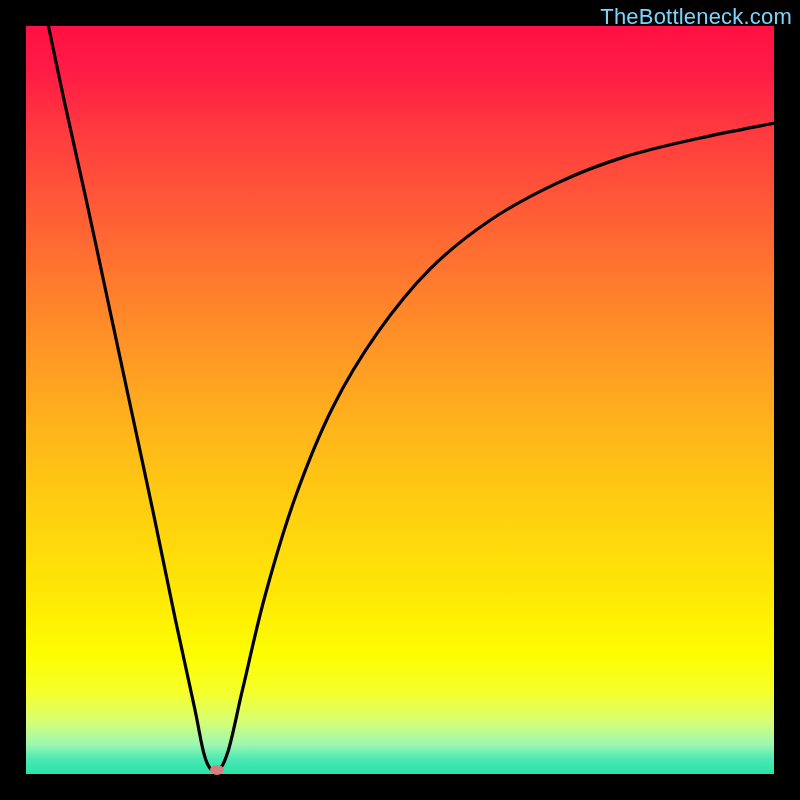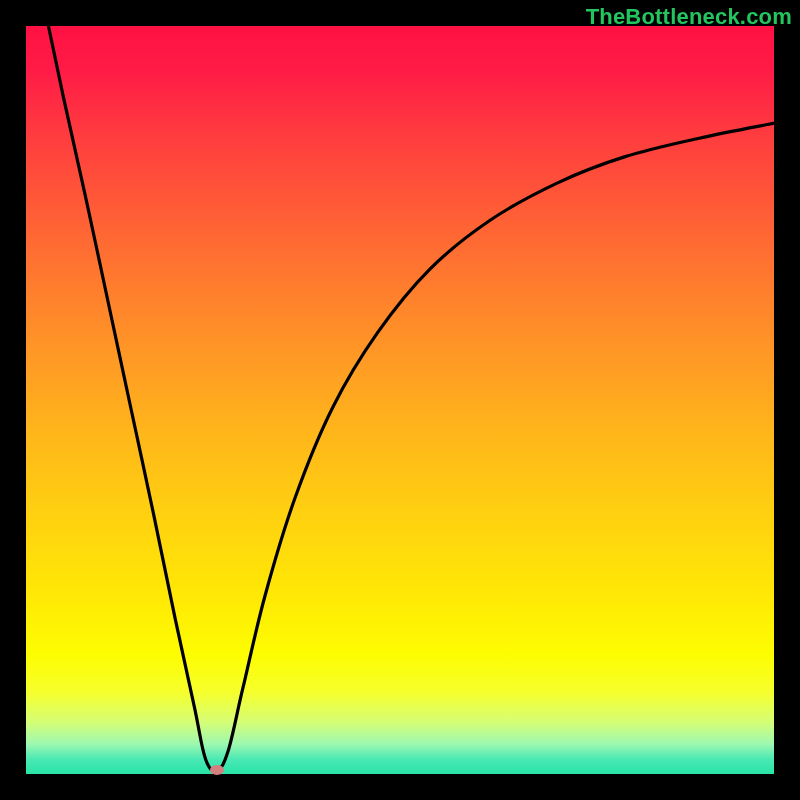--- a/index.html
+++ b/index.html
@@ -48,22 +48,22 @@
     border-radius: 50%;
     background: #d48080;
     transform: translate(-50%, -50%);
   }
   .watermark {
     position: absolute;
     top: 4px;
     right: 8px;
     font-family: Arial, Helvetica, sans-serif;
     font-size: 22px;
-    font-weight: 700;
-    color: #22c55e;
+    font-weight: 400;
+    color: #7dd3fc;
     letter-spacing: 0.2px;
   }
 </style>
 </head>
 <body>
 
 <div class="frame">
   <div class="plot-area">
     <svg class="curve" viewBox="0 0 748 748" preserveAspectRatio="none">
       <path fill="none" stroke="#000" stroke-width="3.2" stroke-linecap="round" d="M 22.44 0.00 C 25.13 12.79, 30.67 40.09, 37.40 71.06 C 44.13 102.03, 51.76 135.01, 59.84 172.04 C 67.92 209.07, 74.20 239.06, 82.28 276.76 C 90.36 314.46, 96.64 343.78, 104.72 381.48 C 112.80 419.18, 119.08 447.83, 127.16 486.20 C 135.24 524.57, 142.19 559.65, 149.60 594.66 C 157.01 629.67, 162.91 655.77, 168.30 680.68 C 173.69 705.59, 175.48 721.60, 179.52 733.04 C 183.56 744.48, 186.70 745.61, 190.74 744.26 C 194.78 742.91, 197.25 740.37, 201.96 725.56 C 206.67 710.75, 210.19 690.25, 216.92 661.98 C 223.65 633.71, 229.94 602.81, 239.36 568.48 C 248.78 534.15, 257.16 504.90, 269.28 471.24 C 281.40 437.58, 291.87 411.10, 306.68 381.48 C 321.49 351.86, 334.06 331.59, 351.56 306.68 C 369.06 281.77, 383.72 263.30, 403.92 243.10 C 424.12 222.90, 440.87 209.96, 463.76 194.48 C 486.65 179.00, 506.84 168.52, 531.08 157.08 C 555.32 145.64, 572.82 138.98, 598.40 130.90 C 623.98 122.82, 646.27 118.26, 673.20 112.20 C 700.13 106.14, 734.54 99.93, 748.00 97.24" id="curvePath"></path>

